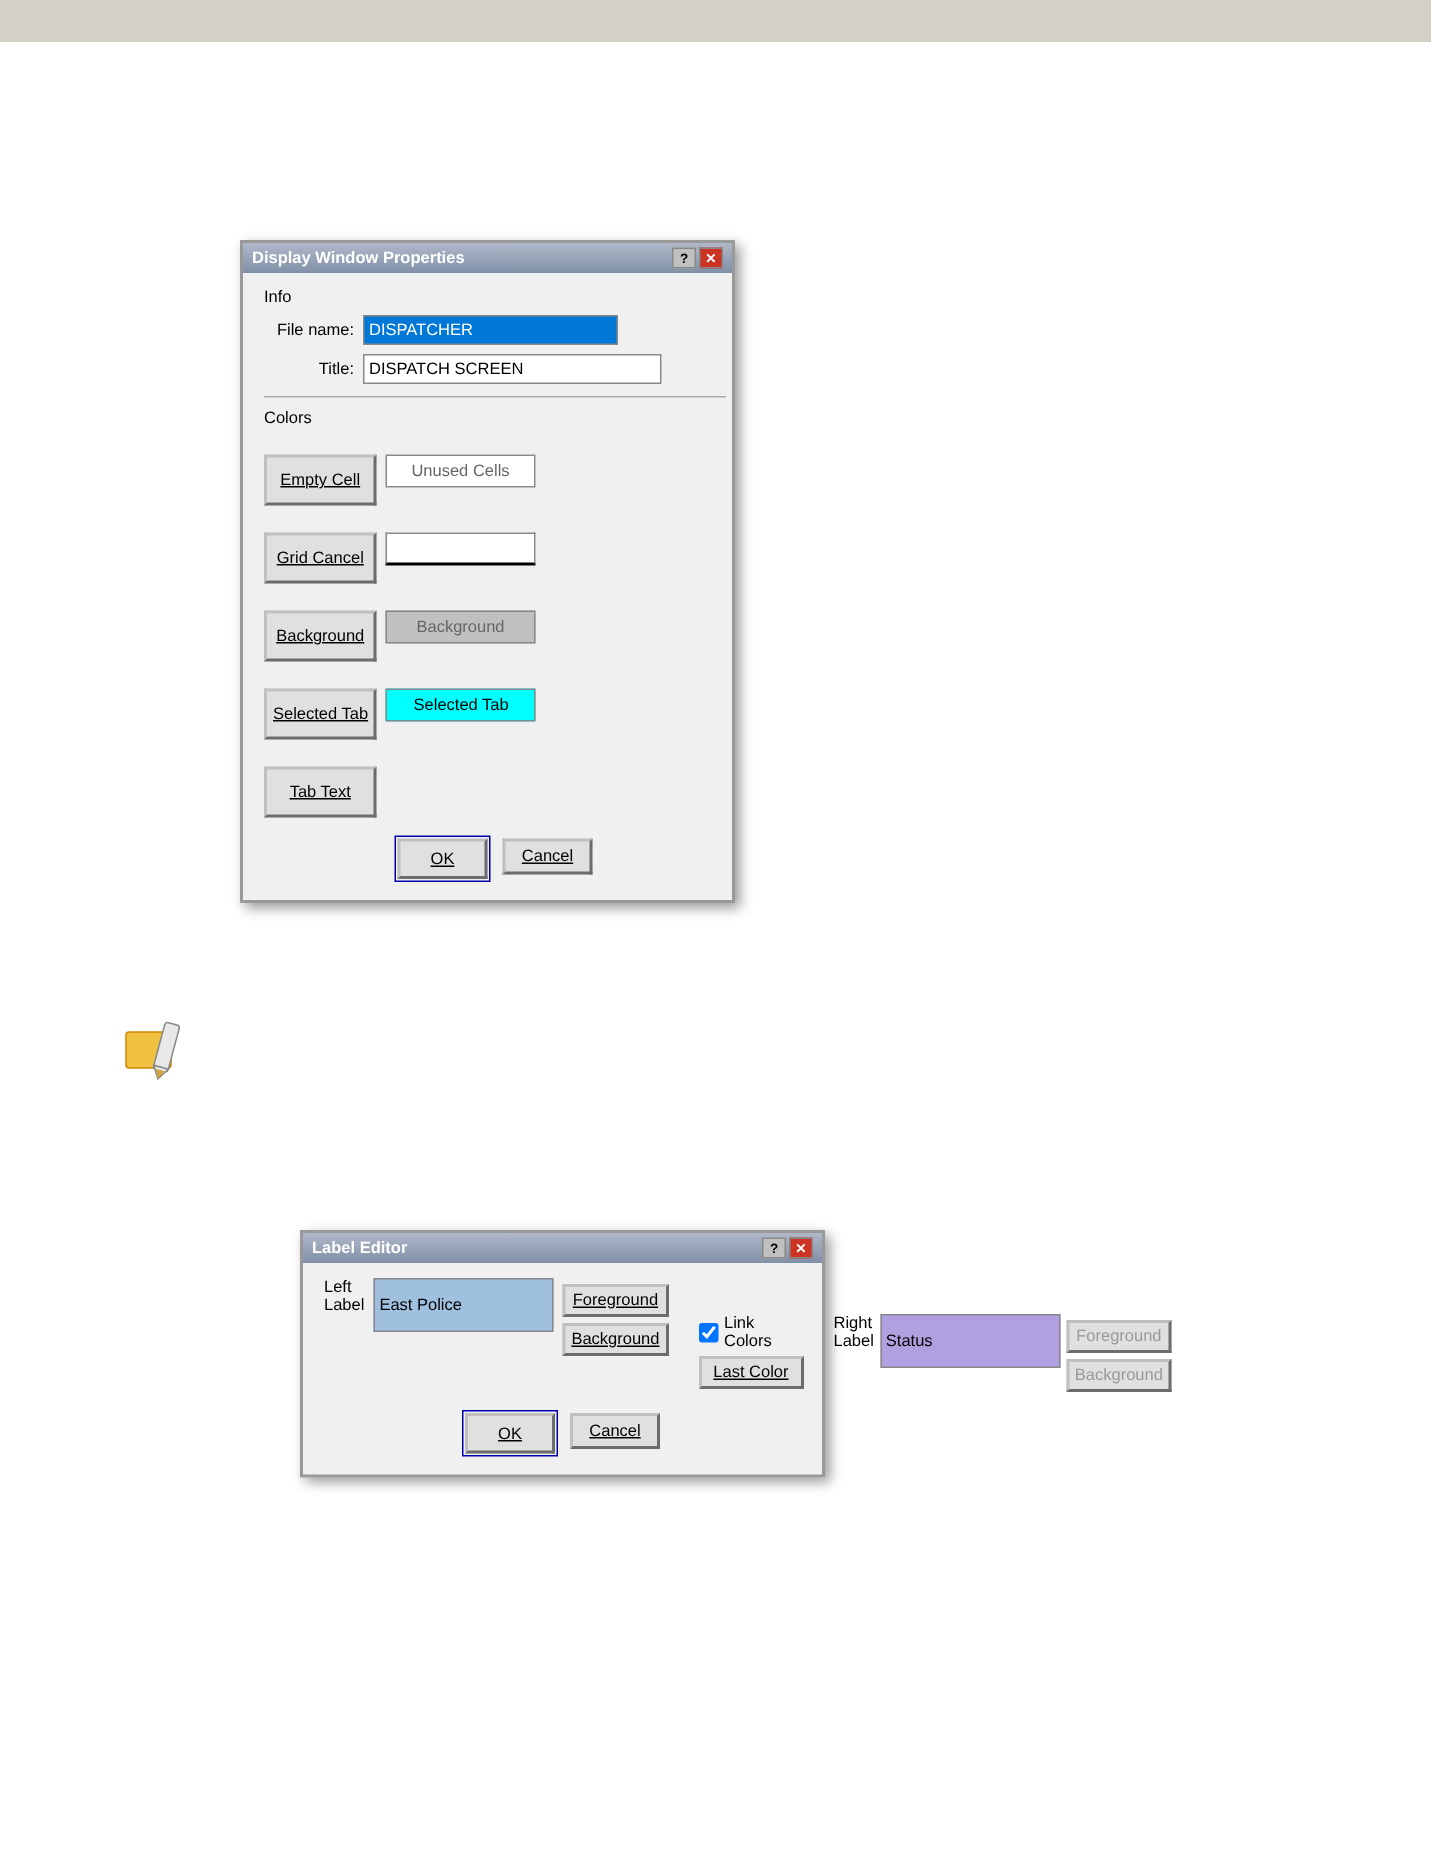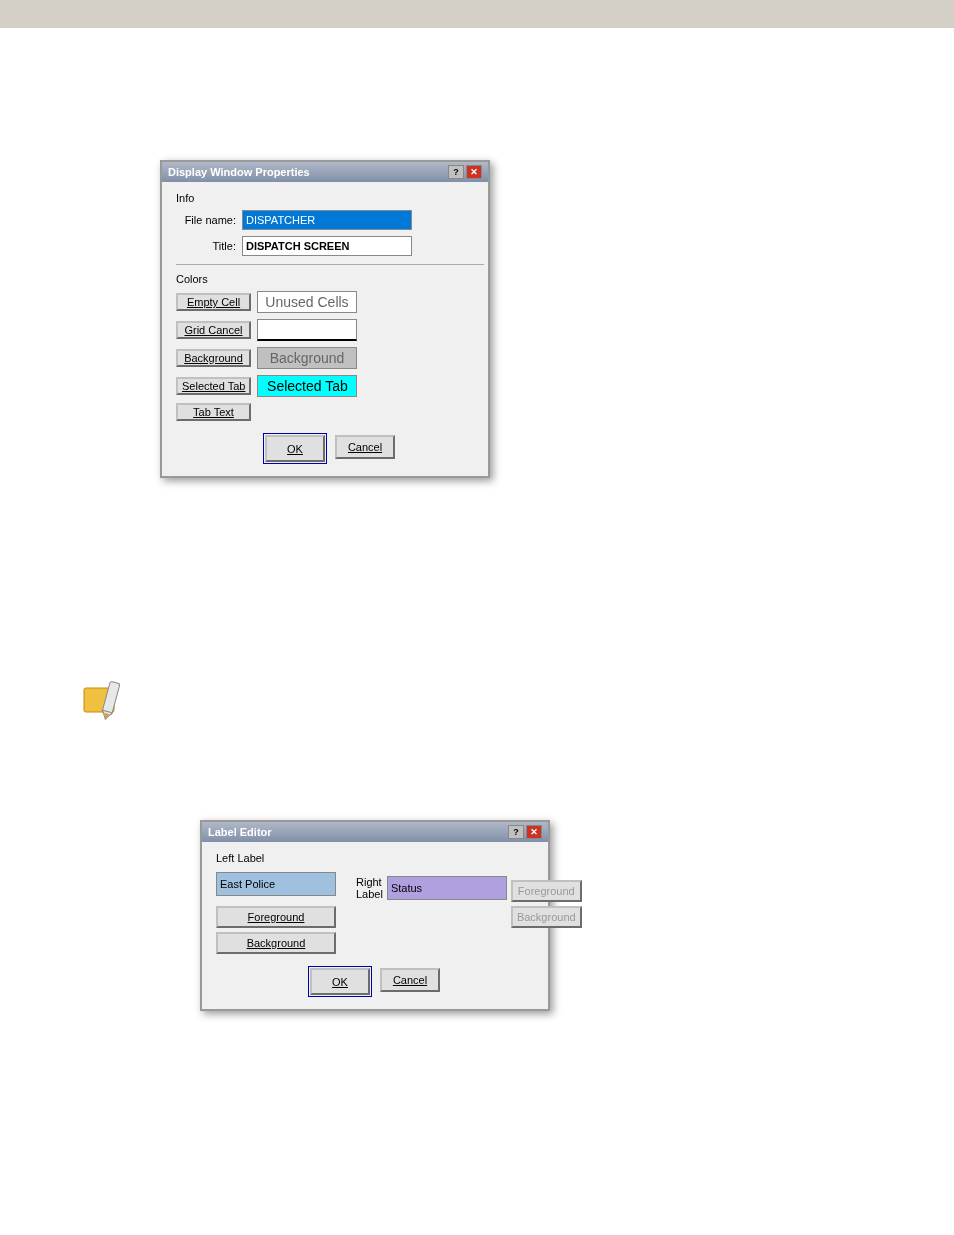--- a/index.html
+++ b/index.html
@@ -115,38 +115,39 @@
 
     
     .color-row {
       display: flex;
       align-items: center;
       margin-bottom: 6px;
     }
 
     .color-btn {
       min-width: 75px;
-      height: 18px;
+      height: 34px;
       background: #e0e0e0;
       border: 2px outset #c0c0c0;
       font-size: 11px;
       cursor: pointer;
       text-decoration: underline;
       padding: 0 4px;
+      margin-top: 12px;
     }
 
     .color-swatch {
       margin-left: 6px;
       height: 22px;
       width: 100px;
       border: 1px solid #888;
       display: flex;
       align-items: center;
       justify-content: center;
-      font-size: 14px;
+      font-size: 11px;
       color: #666;
     }
 
     .swatch-white { background: #ffffff; }
     .swatch-gray { background: #c0c0c0; color: #666; }
     .swatch-cyan { background: #00ffff; color: #000; }
 
     
     .dialog-buttons {
       display: flex;
@@ -182,33 +183,33 @@
       padding: 10px 14px 14px 14px;
     }
 
     .two-col {
       display: flex;
       gap: 20px;
     }
 
     .label-col {
       display: flex;
-      flex-direction: column;
+      flex-direction: row;
       gap: 6px;
     }
 
     .label-col-title {
       font-size: 11px;
       color: #000;
       margin-bottom: 2px;
     }
 
     .label-input {
       border: 1px solid #888;
-      height: 24px;
+      height: 36px;
       font-size: 11px;
       padding: 1px 3px;
       width: 120px;
     }
 
     .label-input.highlight-blue {
       background: #a0c0e0;
       color: #000;
     }
 
@@ -272,21 +273,21 @@
   </div>
   <div class="dialog-body">
 
     <div class="section-label">Info</div>
     <div class="form-row">
       <span class="form-label">File name:</span>
       <input class="form-input highlighted" type="text" style="width: 170px;" value="DISPATCHER">
     </div>
     <div class="form-row">
       <span class="form-label">Title:</span>
-      <input class="form-input" type="text" style="width: 170px; font-weight: bold;" value="DISPATCH SCREEN">
+      <input class="form-input" type="text" style="width: 199px;" value="DISPATCH SCREEN">
     </div>
 
     <hr class="separator-line">
 
     <div class="section-label">Colors</div>
 
     <div class="color-row">
       <button class="color-btn">
         <span>Empty Cell</span>
       </button>
@@ -367,20 +368,29 @@
         <div class="color-buttons-group">
           <button class="small-btn">
             <span>Foreground</span>
           </button>
           <button class="small-btn">
             <span>Background</span>
           </button>
         </div>
       </div>
 
+      <div class="middle-col">
+        <div class="checkbox-row">
+          <input type="checkbox" checked="" style="">
+          <span>Link Colors</span>
+        </div>
+        <button class="small-btn">
+          <span>Last Color</span>
+        </button>
+      </div>
 
       <div class="right-col">
         <span class="label-col-title">Right Label</span>
         <input class="label-input highlight-purple" type="text" value="Status" style="">
         <div class="color-buttons-group">
           <button class="small-btn" style="color:#999; text-decoration:none;">
             <span>Foreground</span>
           </button>
           <button class="small-btn" style="color:#999; text-decoration:none;">
             <span>Background</span>

